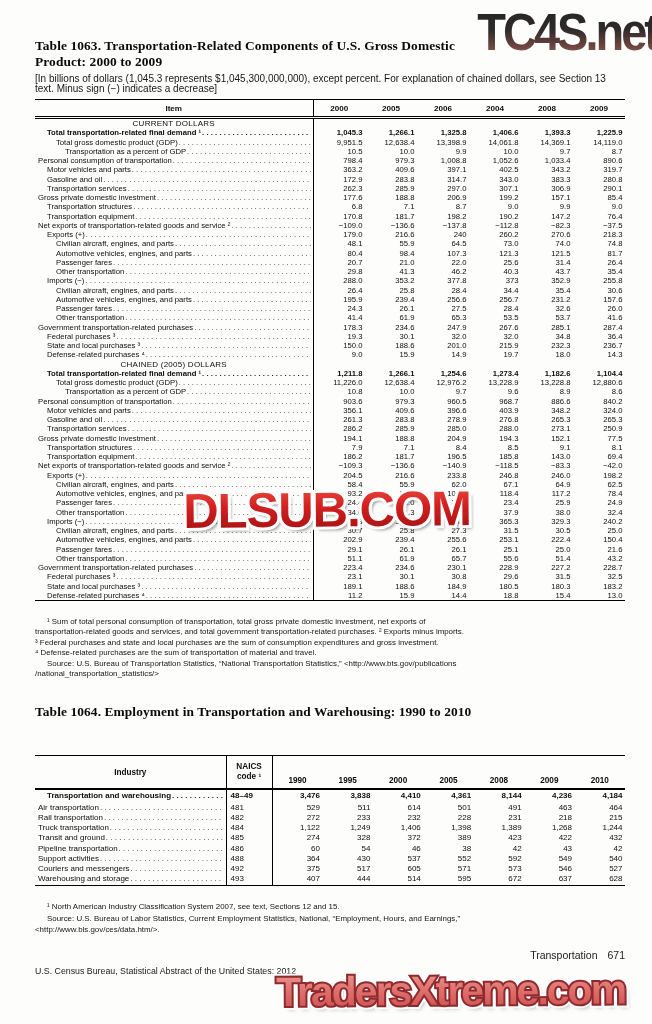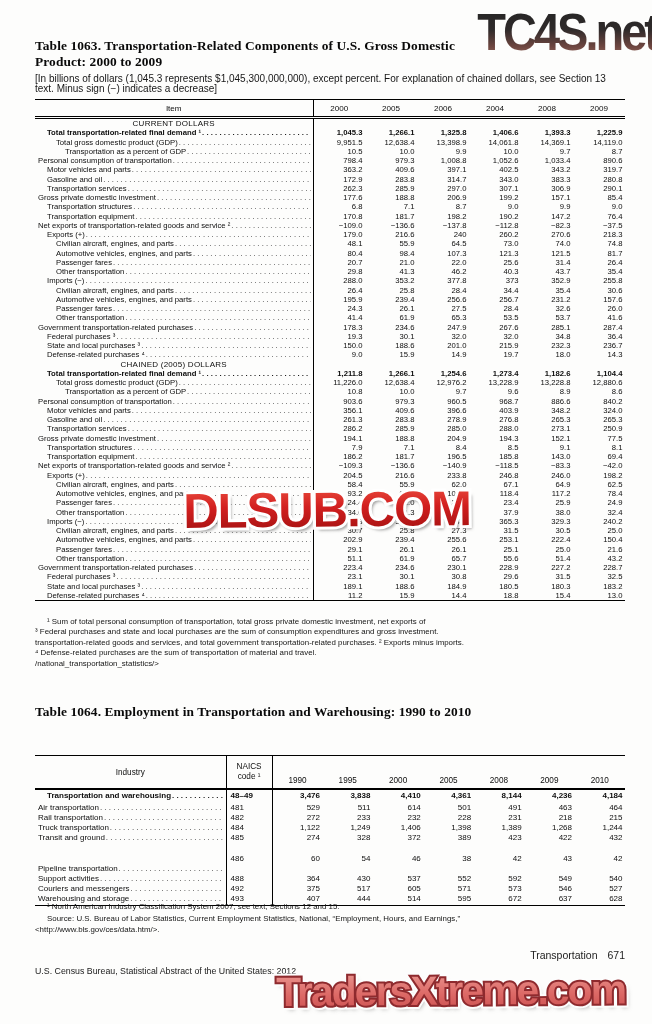--- a/index.html
+++ b/index.html
@@ -9,21 +9,21 @@
   .ttl{position:absolute;left:35px;font-family:"Liberation Serif",serif;font-weight:700;
        font-size:13.4px;line-height:15.6px;letter-spacing:.1px;color:#0a0a0a;}
   .t63ttl{top:38px;width:470px;}
   .t64ttl{top:704px;width:590px;}
   .note{position:absolute;left:35px;font-size:10px;line-height:10.3px;color:#161616;width:580px;}
   .n63{top:74px;} .n64{top:727px;}
   
   table{border-collapse:collapse;table-layout:fixed;position:absolute;left:35px;}
   #t63{top:99px;width:590px;font-size:7.7px;border-bottom:1.4px solid #000;}
   #t64{top:755px;width:590px;font-size:8px;border-bottom:1.5px solid #000;}
-  th{font-weight:400;padding:0;}
+  th{font-weight:700;padding:0;}
   #t63 thead th{height:16px;vertical-align:middle;font-size:8.1px;
      border-top:1.4px solid #000;border-bottom:3px double #000;}
   #t63 th.itemh{text-align:center;border-right:1px solid #000;}
   #t63 th.yearh{text-align:center;}
   td{padding:0;white-space:nowrap;overflow:hidden;}
   #t63 td{height:9.25px;line-height:9.25px;}
   td.lab{border-right:1px solid #000;}
   td.num{text-align:right;padding-right:2.5px;}
   tr.sect td{height:13px;line-height:13px;vertical-align:middle;text-align:center;
      font-size:8px;letter-spacing:.25px;}
@@ -830,23 +830,24 @@
       </tbody>
   </table>
 
   <div class="wm-stack wm-mid">
     <span class="u">DLSUB.COM</span>
     <span class="o">DLSUB.COM</span>
   </div>
 
   <div class="fnotes f63">
       <div class="fline ind">¹ Sum of total personal consumption of transportation, total gross private domestic  investment, net exports of</div>
+      <div class="fline">transportation-related goods and services, and total government transportation-related purchases. ² Exports minus imports.</div>
       <div class="fline">³ Federal purchases and state and local purchases are the sum of consumption expenditures and gross investment.</div>
-      <div class="fline">transportation-related goods and services, and total government transportation-related purchases. ² Exports minus imports.</div>
       <div class="fline">⁴ Defense-related purchases are the sum of transportation of material and travel.</div>
+      <div class="fline ind">Source: U.S. Bureau of Transportation Statistics, “National Transportation Statistics,” &lt;http://www.bts.gov/publications</div>
       <div class="fline">/national_transportation_statistics/&gt;</div>
     </div>
 
   <div class="ttl t64ttl">Table 1064. Employment in Transportation and Warehousing: 1990 to 2010</div>
 
   <table id="t64">
     <colgroup>
       <col style="width:191px">
         <col style="width:46px">
       <col style="width:50.4px">
@@ -950,21 +951,21 @@
           <td class="num">328</td>
           <td class="num">372</td>
           <td class="num">389</td>
           <td class="num">423</td>
           <td class="num">422</td>
           <td class="num">432</td>
         </tr>
         <tr>
           <td class="lab">
             <div class="dw">
-              <span class="lbl" style="padding-left: 3px; margin-top: 20px;">Pipeline transportation</span>
+              <span class="lbl" style="padding-left: 3px;">Pipeline transportation</span>
               <span class="dots"></span>
             </div>
           </td>
           <td class="naicsv">486</td>
           <td class="num">60</td>
           <td class="num">54</td>
           <td class="num">46</td>
           <td class="num">38</td>
           <td class="num">42</td>
           <td class="num">43</td>

